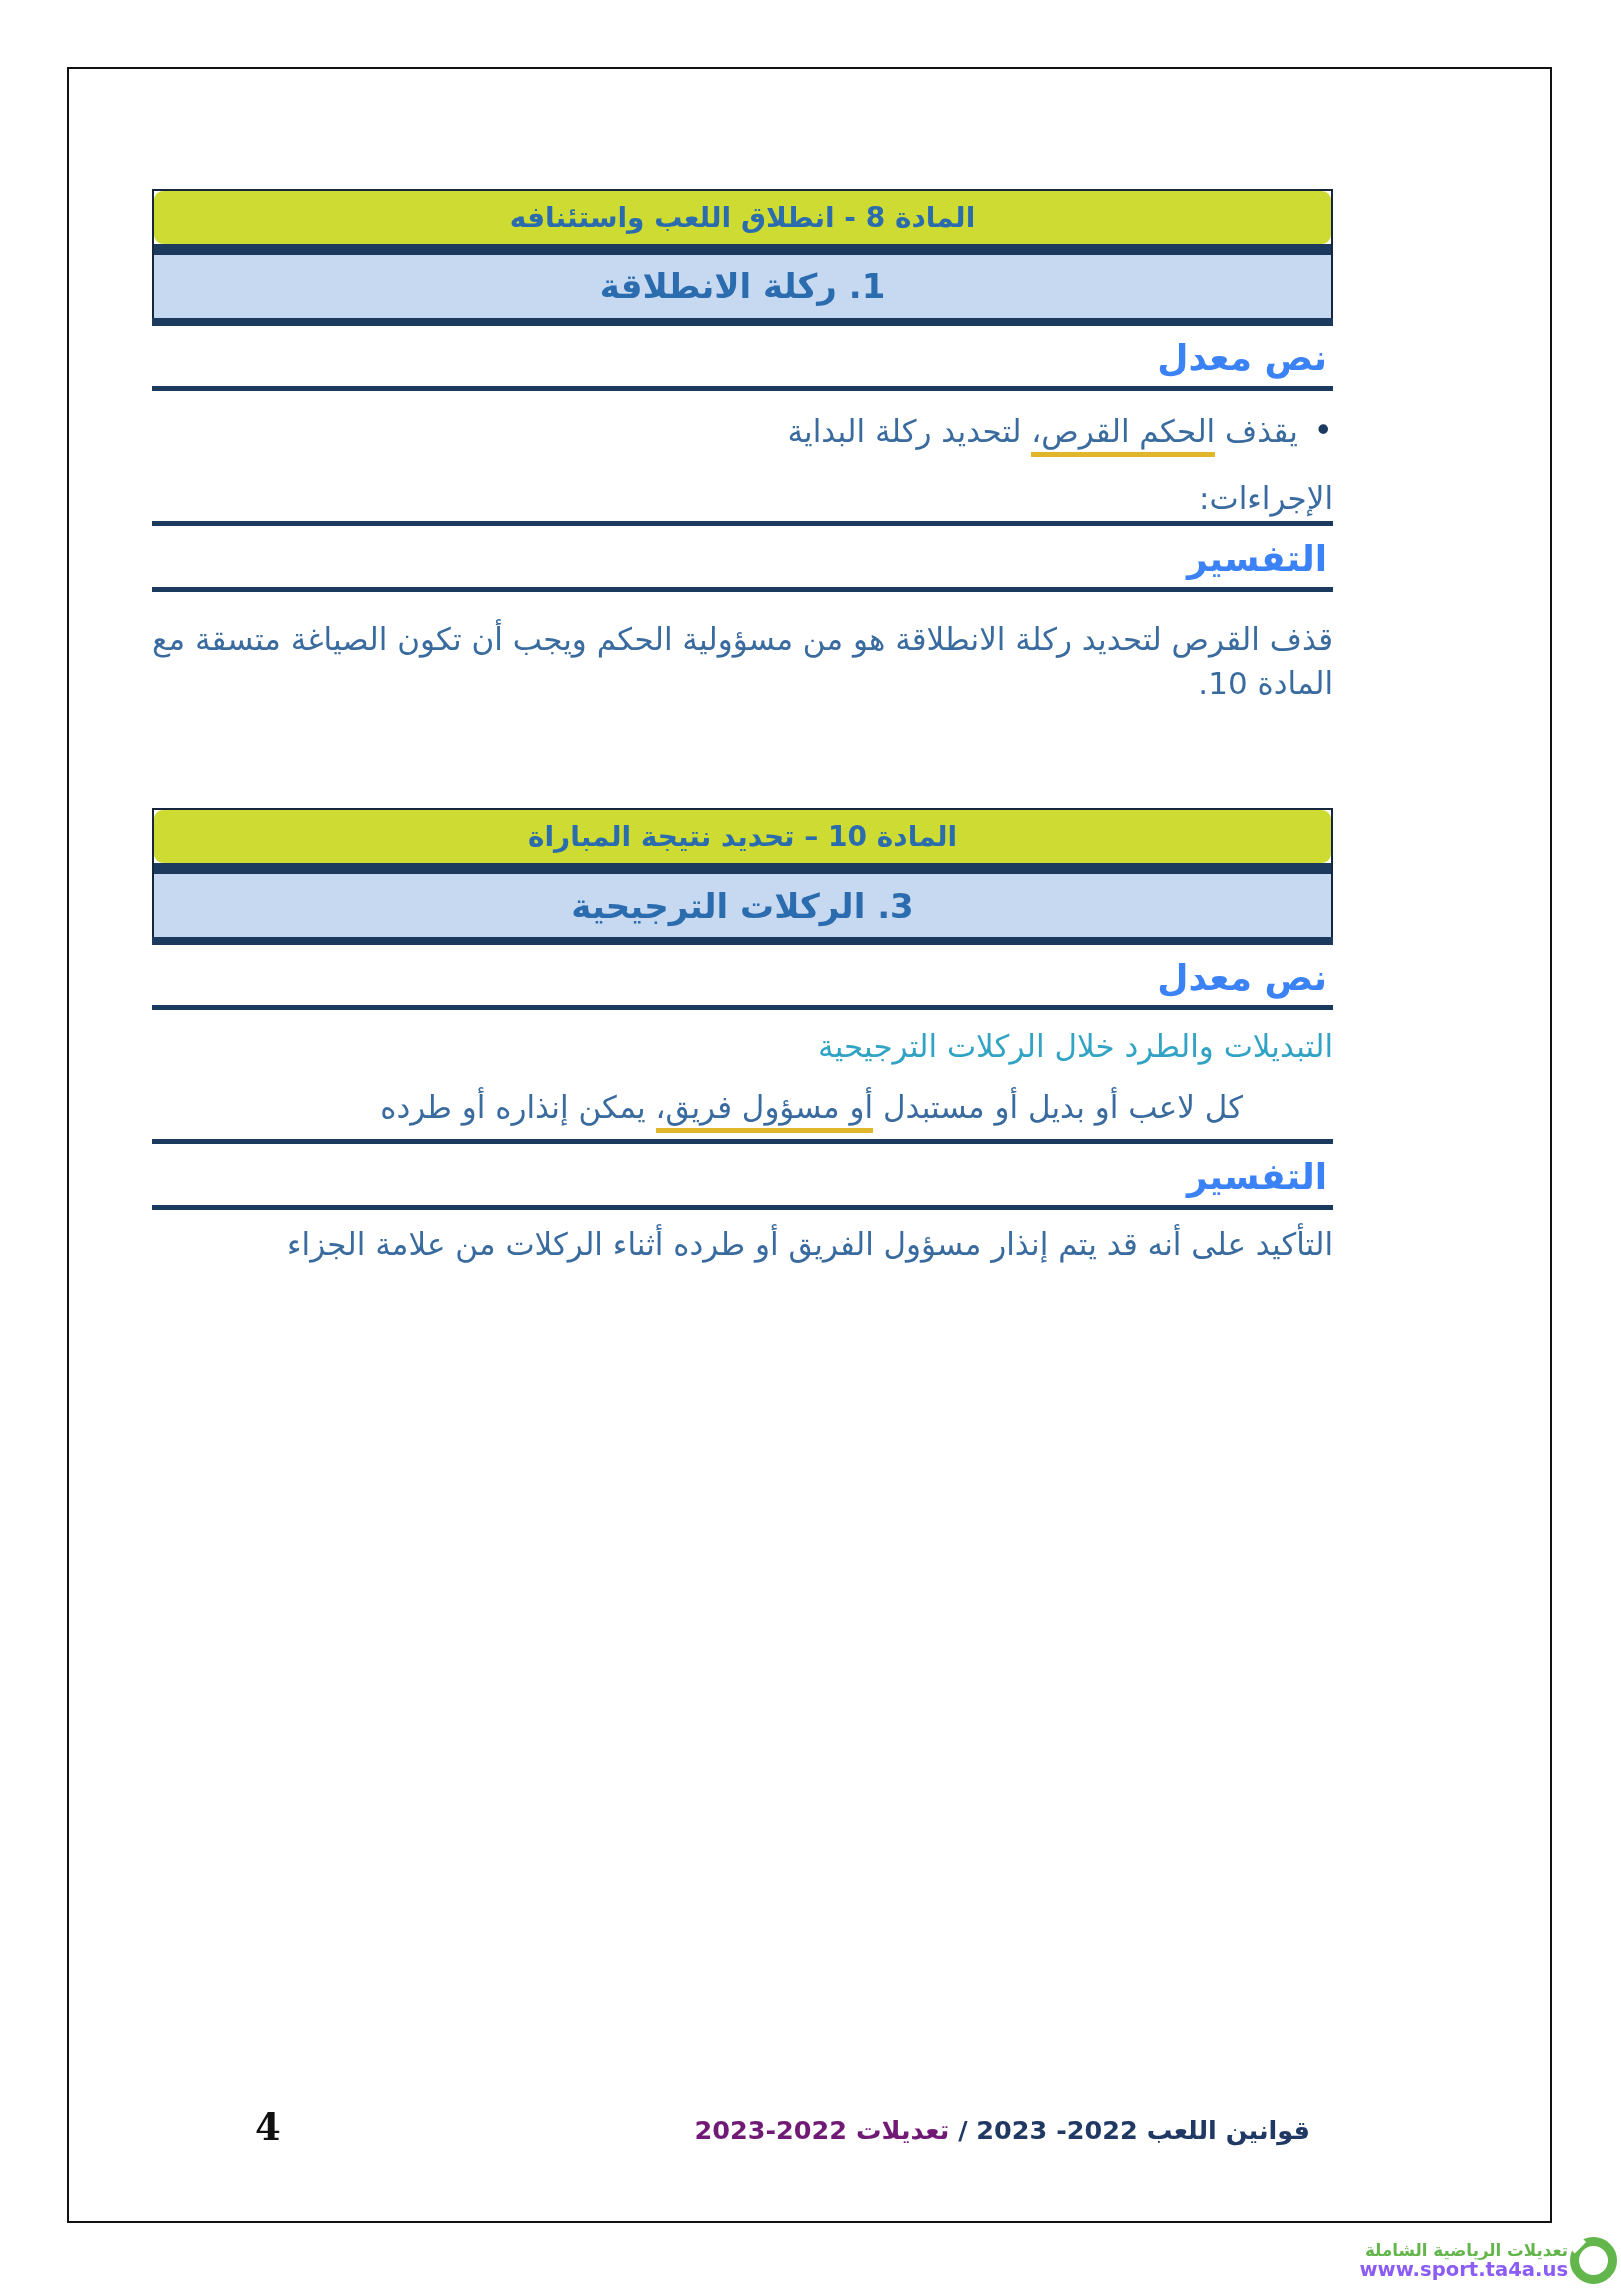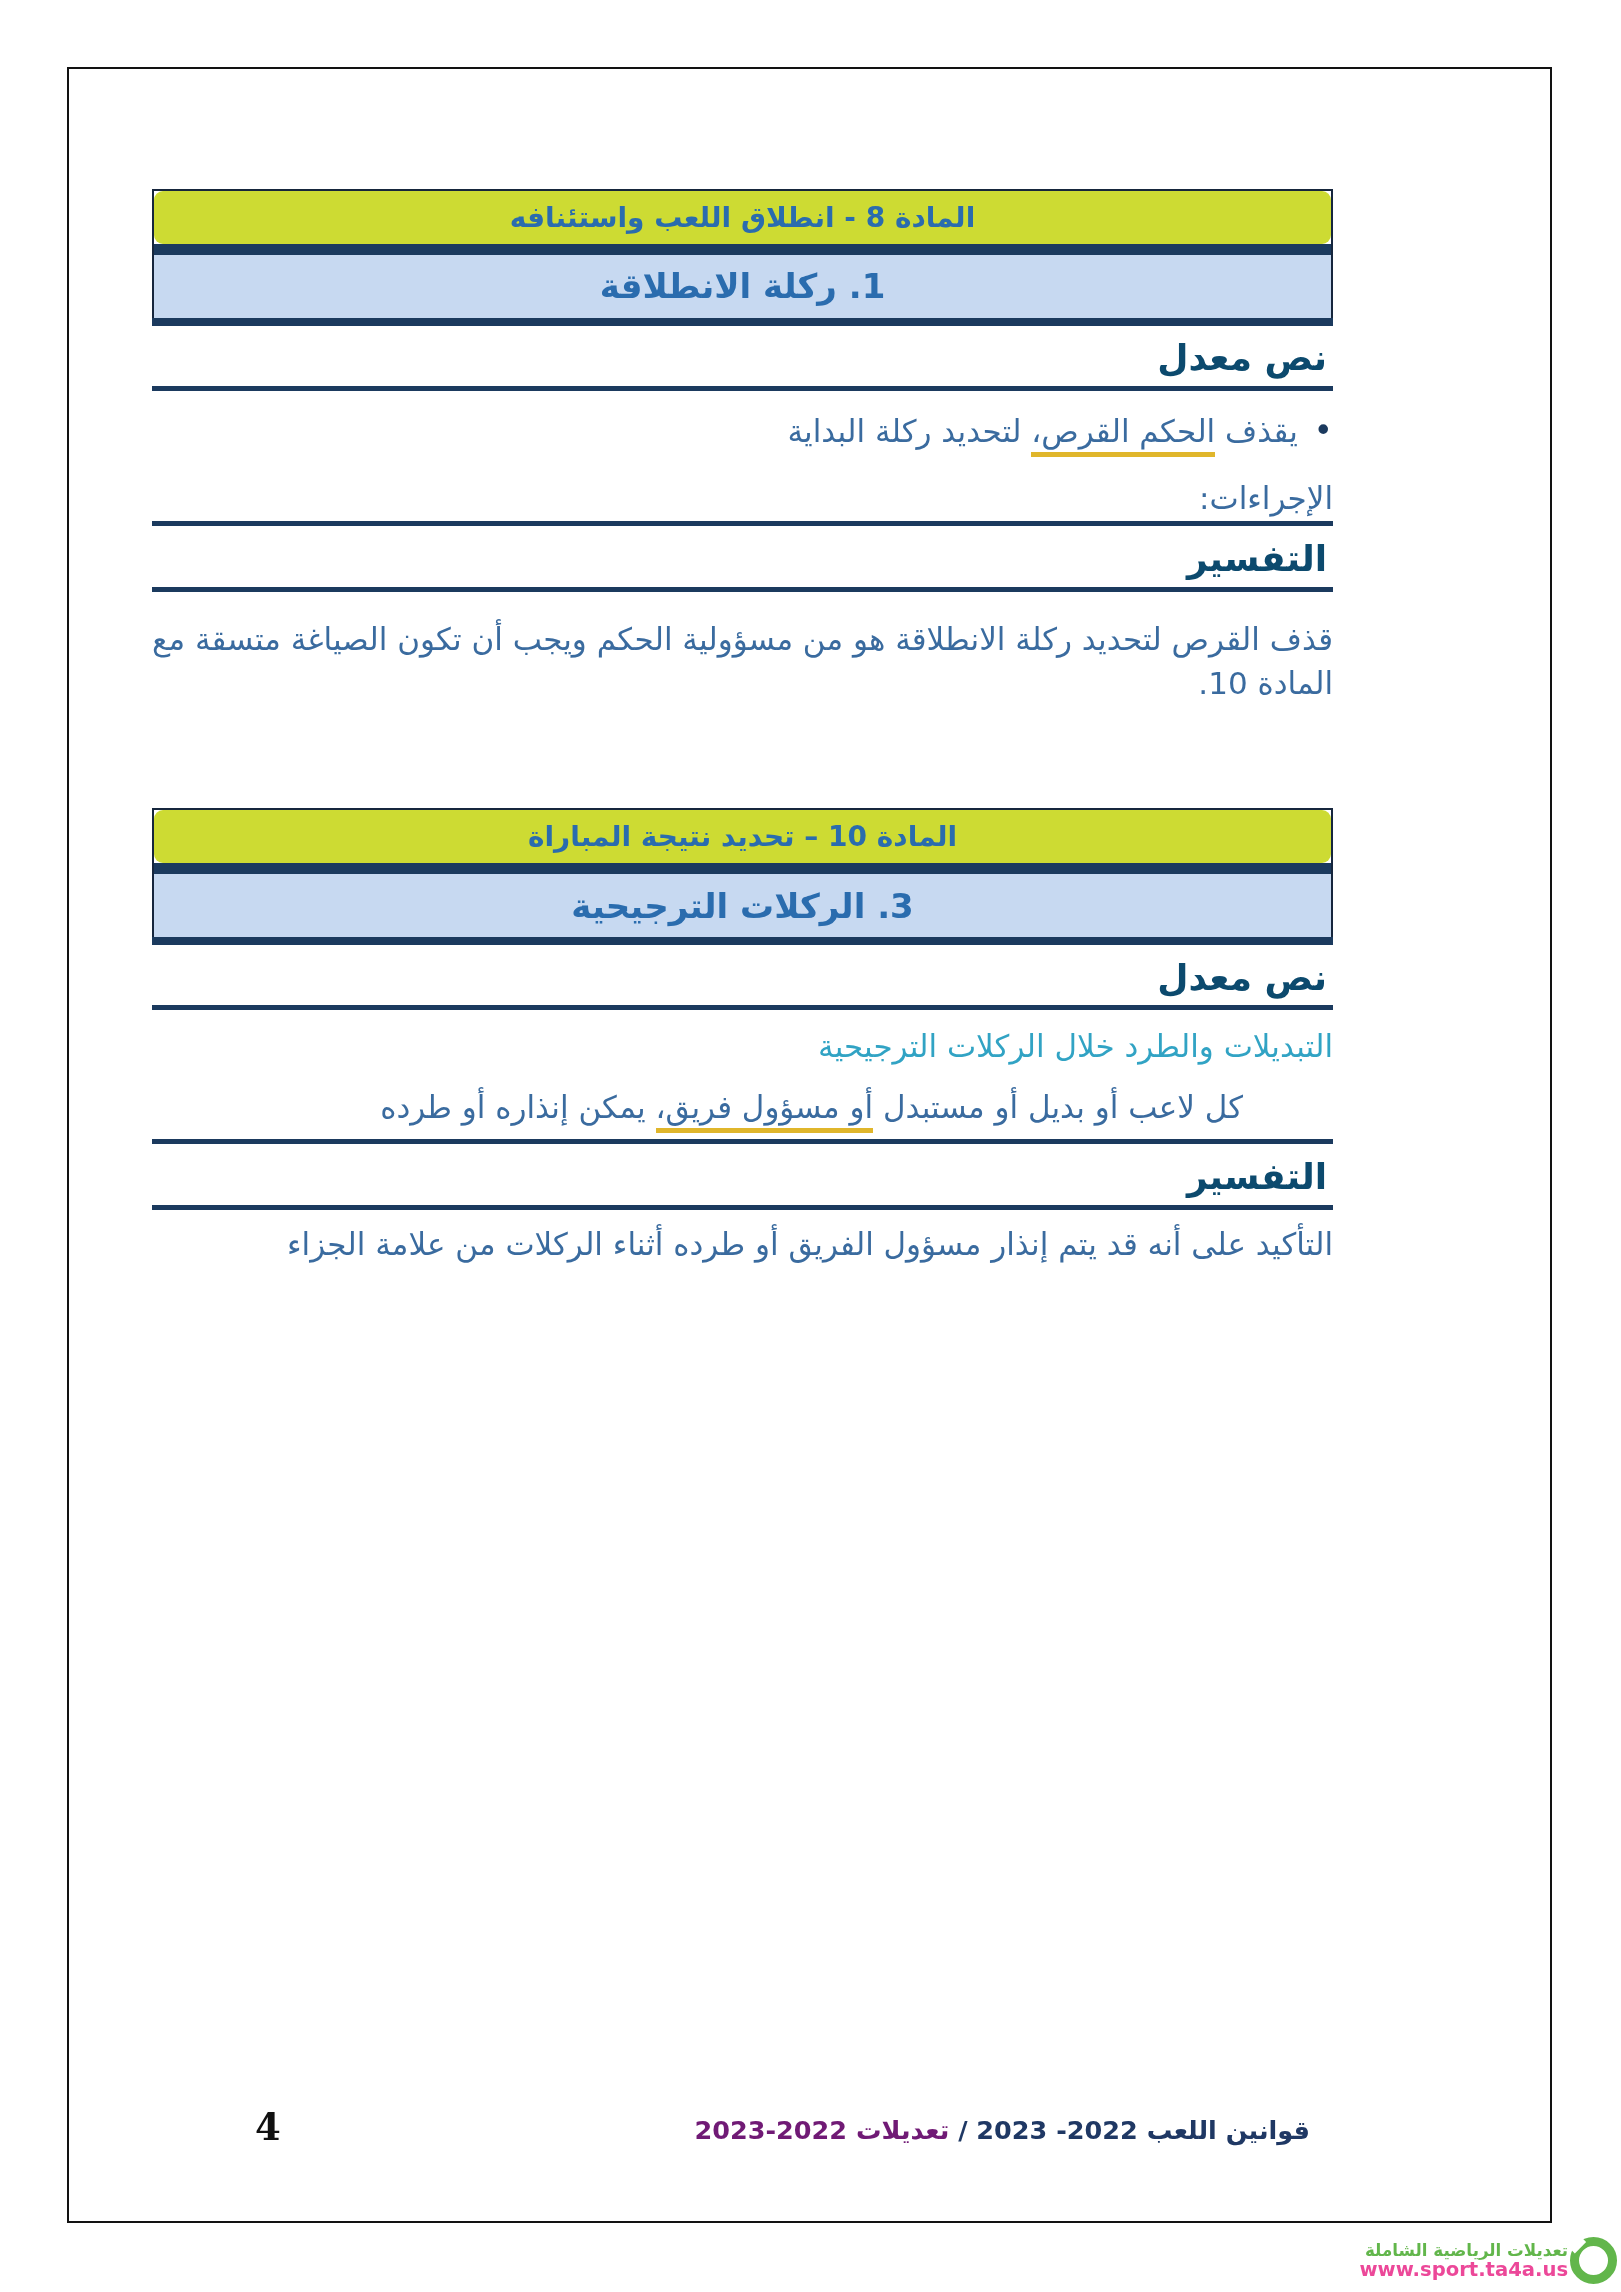--- a/index.html
+++ b/index.html
@@ -32,21 +32,21 @@
   .bar-blue {
     background:#C7D9F1; height:63px;
     display:flex; align-items:center; justify-content:center;text-align:right;
   }
   .bar-blue .sub-title {
     color:#2A6CAE; font-weight:bold; font-size:34px; line-height:1;
   }
   .bar-bottom { height:7.8px; background:#1B3A5E; }
 
   .h-label {
-    color:#0c4a6e; font-weight:bold; font-size:36px;
+    color:#3b82f6; font-weight:bold; font-size:36px;
     text-align:right; padding:11.8px 5.9px 7.8px 0;
   }
   .rule { height:4.9px; background:#1B3A5E; }
 
   .body-text {
     color:#3A6B9F; font-size:31px; text-align:right; line-height:1.45;
   }
   .intro-line { margin-top:11.8px; }
   .bullet-line { margin-top:15.7px; padding-bottom:9.8px; }
   .bullet-mark { color:#1B3A5E; font-size:33px; padding-left:5.9px; }
@@ -87,21 +87,21 @@
   .logo-icon .notch {
     position:absolute; left:-11.8px; top:-11.8px;
     width:15.7px; height:15.7px; background:#ffffff;
     transform:rotate(45deg);
   }
   .logo-text { text-align:right; direction:rtl; }
   .logo-title {
     color:#62B64B; font-weight:bold; font-size:16.7px; line-height:1.1;
   }
   .logo-url {
-    color:#ec4899; font-weight:bold; font-size:19.6px; line-height:1.1;
+    color:#8b5cf6; font-weight:bold; font-size:19.6px; line-height:1.1;
     direction:ltr; text-align:right;
   }
 </style>
 </head>
 <body>
 
 <div class="frame"></div>
 
 <div class="content">
 

